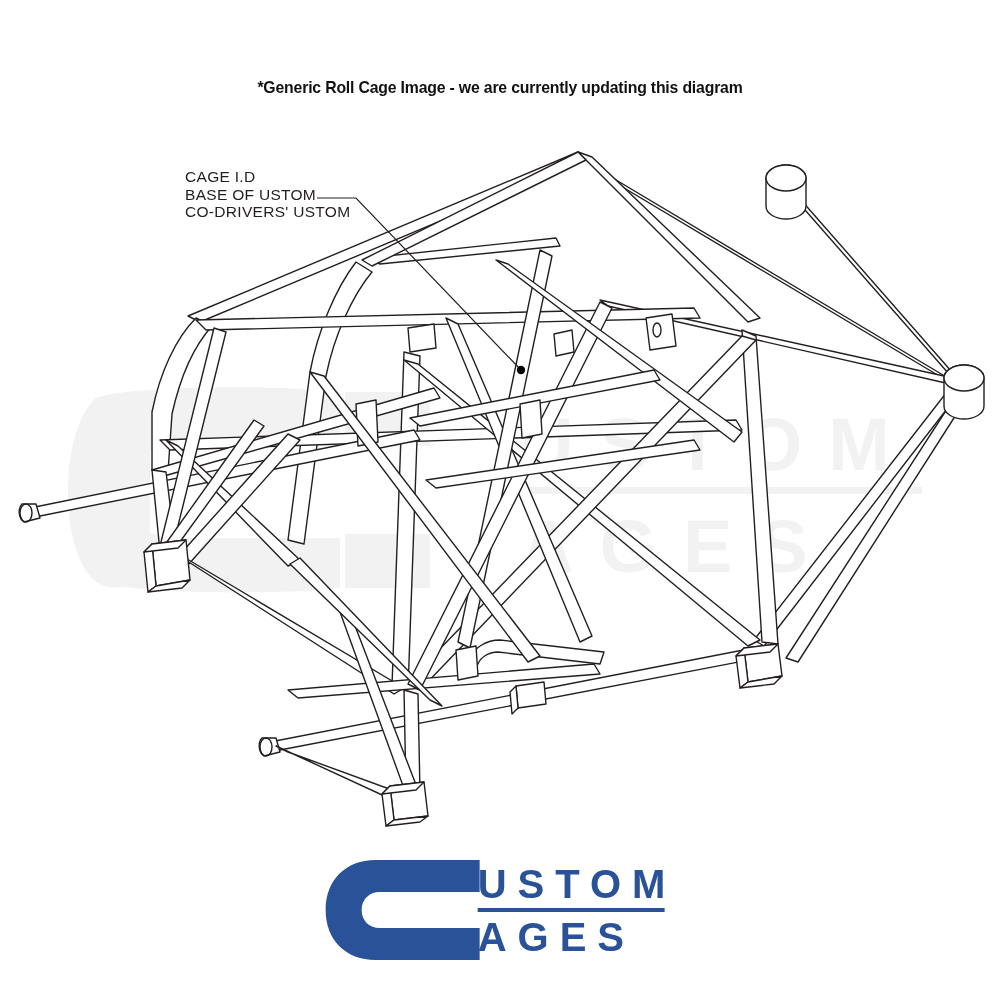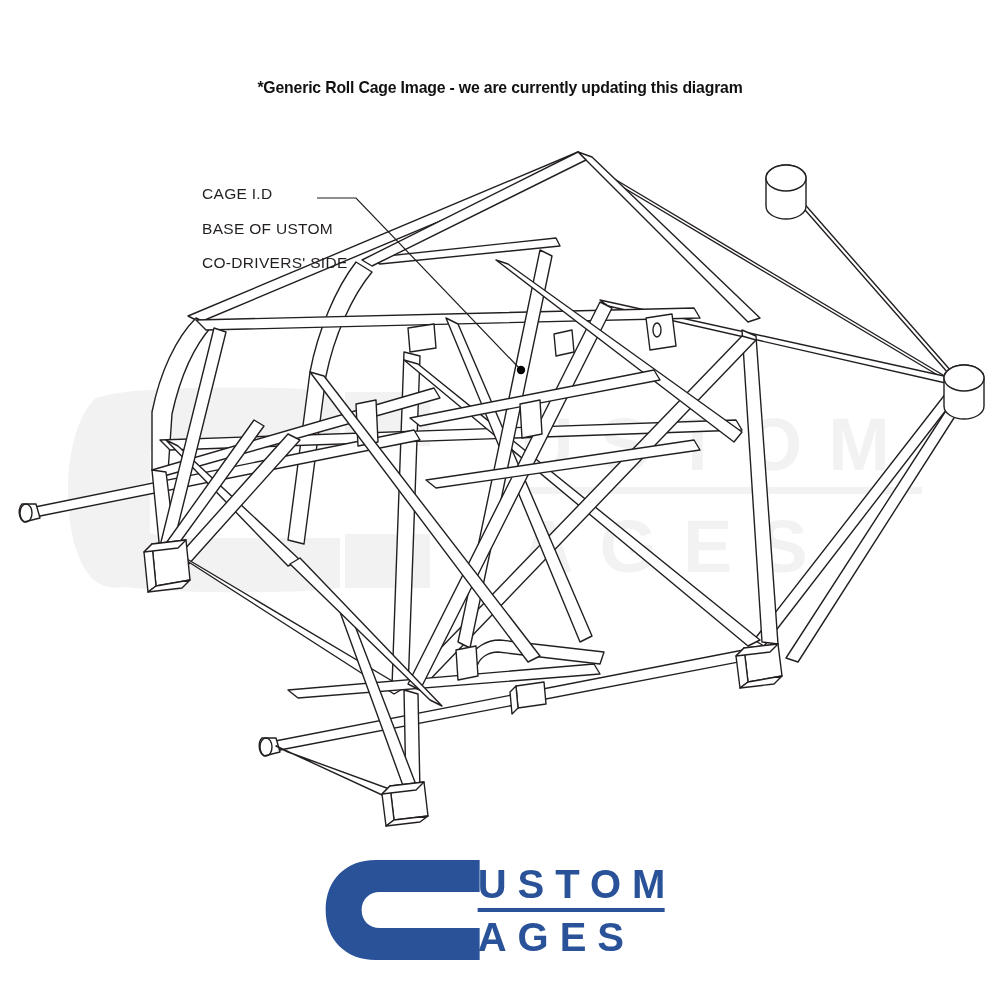--- a/index.html
+++ b/index.html
@@ -34,21 +34,21 @@
   
   .callout{
     position:absolute;left:185px;top:168px;
     font-family:"Liberation Sans", sans-serif;
     font-size:15.5px;
     line-height:17.5px;
     letter-spacing:0.3px;
     color:#231f20;
     white-space:nowrap;
   }
-  .callout div{margin:17px;padding:0;}
+  .callout div{margin:0;padding:0;}
 
   
   .logo{
     position:absolute;left:0;top:858px;width:1000px;height:110px;
   }
   .logo-inner{
     position:absolute;left:50%;top:0;
     transform:translateX(-50%);
     display:flex;align-items:center;
   }
@@ -280,21 +280,21 @@
   <div class="stage">
     <svg width="1000" height="1000" viewBox="0 0 1000 1000">
       <polyline points="317,198 356,198 521,370" fill="none" stroke="#231f20" stroke-width="1.2"></polyline>
       <circle cx="521" cy="370" r="4.2" fill="#000000"></circle>
     </svg>
   </div>
 
   <div class="callout">
     <div>CAGE I.D</div>
     <div>BASE OF USTOM</div>
-    <div>CO-DRIVERS' SIDE</div>
+    <div>CO-DRIVERS' USTOM</div>
   </div>
 
   <div class="logo">
     <div class="logo-inner">
       <svg class="logo-c" viewBox="0 0 160 104">
         <path fill="#2a5299" d="M52 2
                  C 22 2, 2 22, 2 52
                  C 2 82, 22 102, 52 102
                  L 156 102
                  L 156 70

